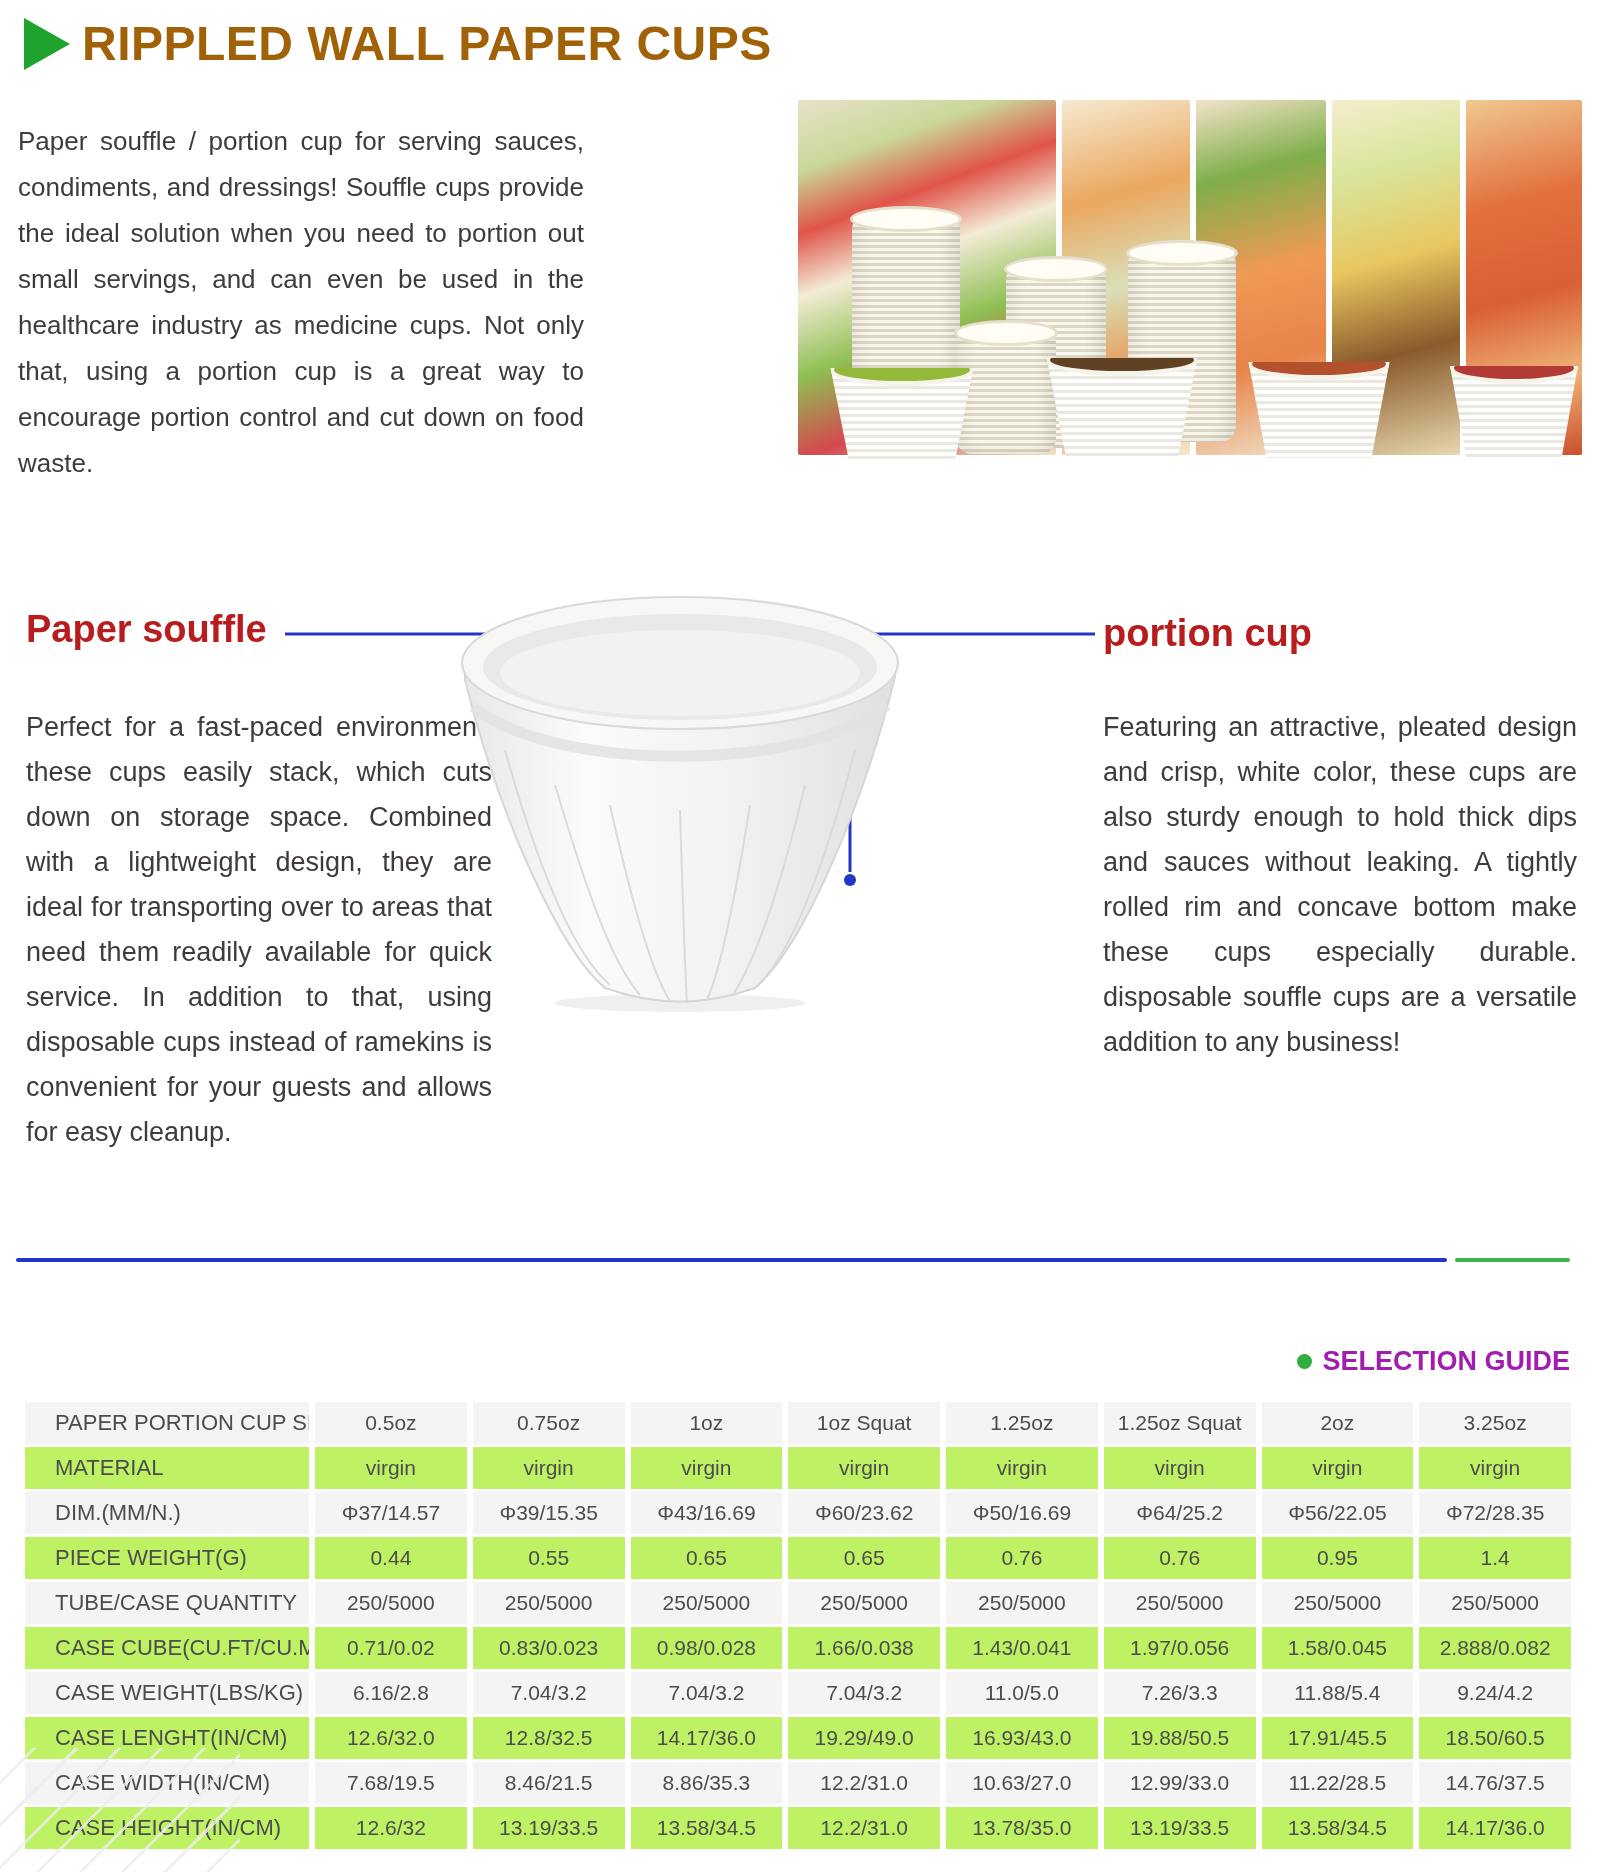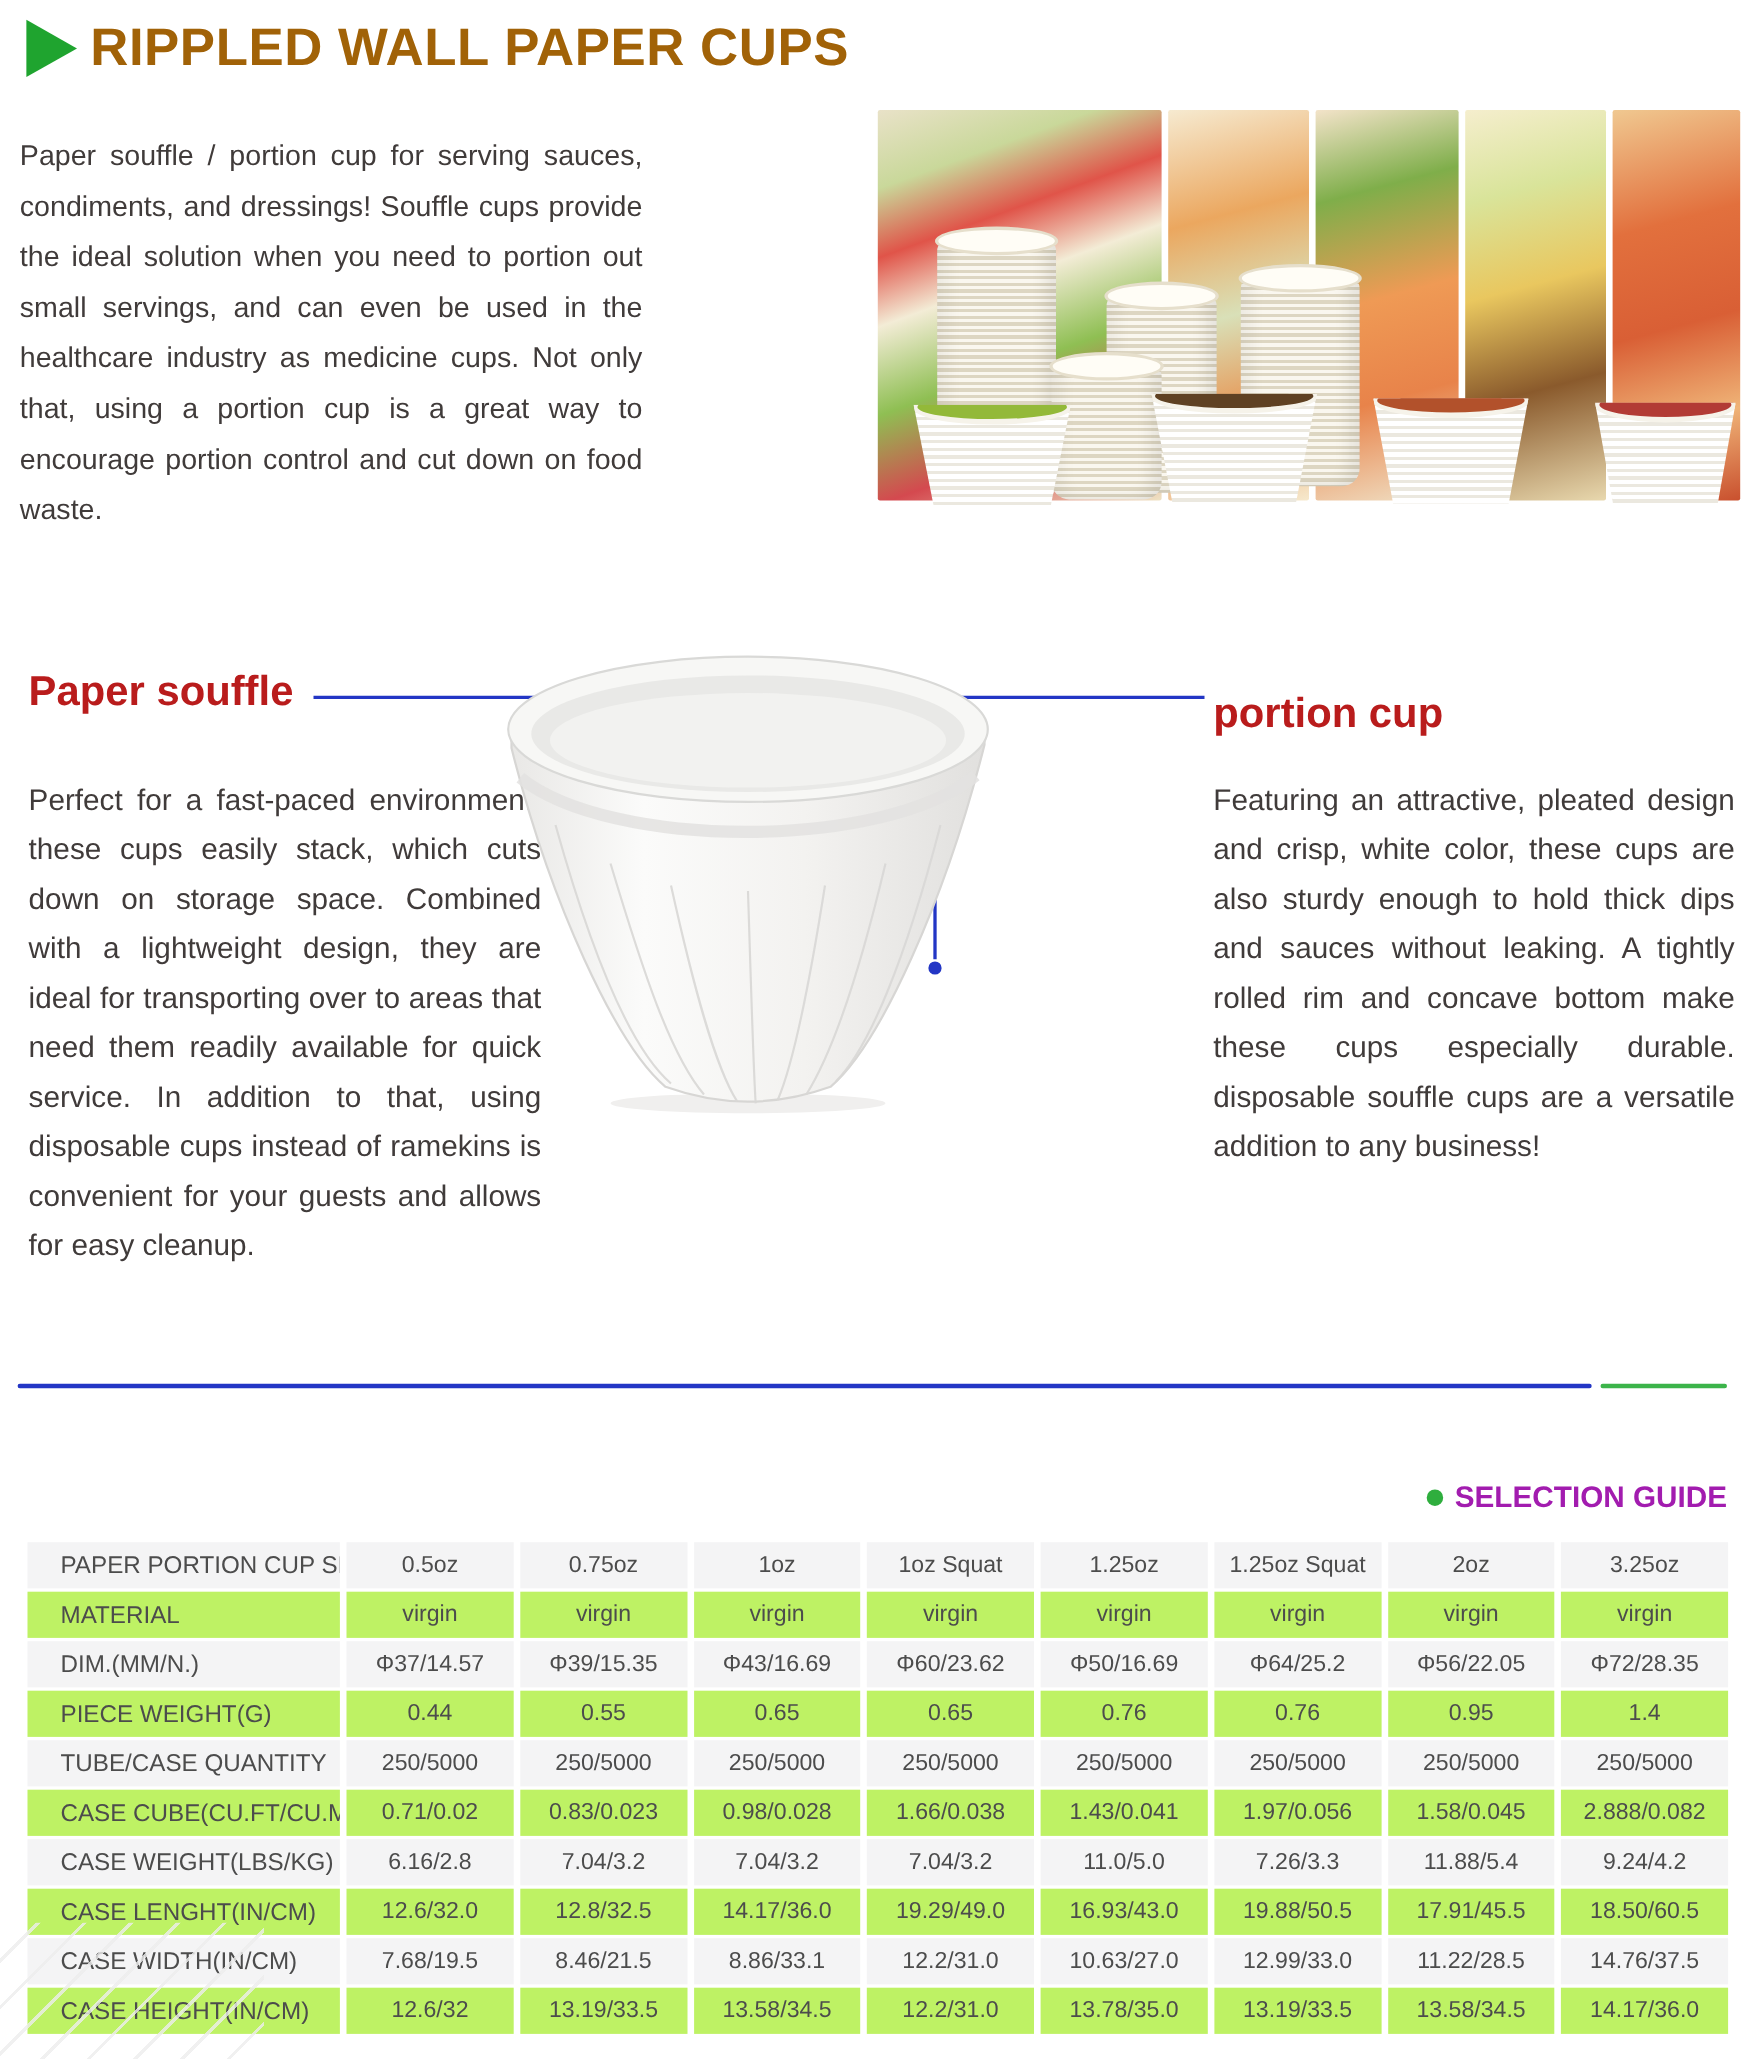--- a/index.html
+++ b/index.html
@@ -40,21 +40,21 @@
   .c-brown{left:244px;top:258px;width:160px;height:100px;}
   .c-brown .sauce,.c-brown .mound{background:#5f4123;}
   .c-paprika{left:446px;top:262px;width:150px;height:96px;}
   .c-paprika .sauce,.c-paprika .mound{background:#b2512b;}
   .c-ketchup{left:648px;top:266px;width:136px;height:92px;}
   .c-ketchup .sauce{background:#b23b35;}
   
   .callouts{position:absolute;left:0;top:500px;pointer-events:none;}
   h2{margin:0;position:absolute;font-size:38px;font-weight:bold;color:#b91c1c;}
   .h-left{left:26px;top:608px;}
-  .h-right{left:1103px;top:628px;text-align:center;}
+  .h-right{left:1103px;top:612px;text-align:center;}
   .col-text{position:absolute;font-size:27px;line-height:45px;text-align:justify;}
   .t-left{left:26px;top:678px;width:466px;}
   .t-right{left:1103px;top:678px;width:474px;}
   .cup-img{position:absolute;left:445px;top:555px;}
   
   .divider{position:absolute;left:16px;top:1258px;width:1554px;height:4px;}
   .div-blue{position:absolute;left:0;top:0;width:1431px;height:4px;background:#2336c5;border-radius:2px;}
   .div-green{position:absolute;left:1439px;top:0;width:115px;height:4px;background:#3cb44a;border-radius:2px;}
   .sel-guide{position:absolute;top:1346px;right:30px;display:flex;align-items:center;font-size:27px;font-weight:600;color:#a21caf;}
   .dot{width:15px;height:15px;border-radius:50%;background:#2fae3e;margin-right:10px;}
@@ -253,21 +253,21 @@
       <div class="tcell tval">19.29/49.0</div>
       <div class="tcell tval">16.93/43.0</div>
       <div class="tcell tval">19.88/50.5</div>
       <div class="tcell tval">17.91/45.5</div>
       <div class="tcell tval">18.50/60.5</div>
     </div>
     <div class="trow light">
       <div class="tcell tlabel">CASE WIDTH(IN/CM)</div>
       <div class="tcell tval">7.68/19.5</div>
       <div class="tcell tval">8.46/21.5</div>
-      <div class="tcell tval">8.86/33.1</div>
+      <div class="tcell tval">8.86/35.3</div>
       <div class="tcell tval">12.2/31.0</div>
       <div class="tcell tval">10.63/27.0</div>
       <div class="tcell tval">12.99/33.0</div>
       <div class="tcell tval">11.22/28.5</div>
       <div class="tcell tval">14.76/37.5</div>
     </div>
     <div class="trow dark">
       <div class="tcell tlabel">CASE HEIGHT(IN/CM)</div>
       <div class="tcell tval">12.6/32</div>
       <div class="tcell tval">13.19/33.5</div>

